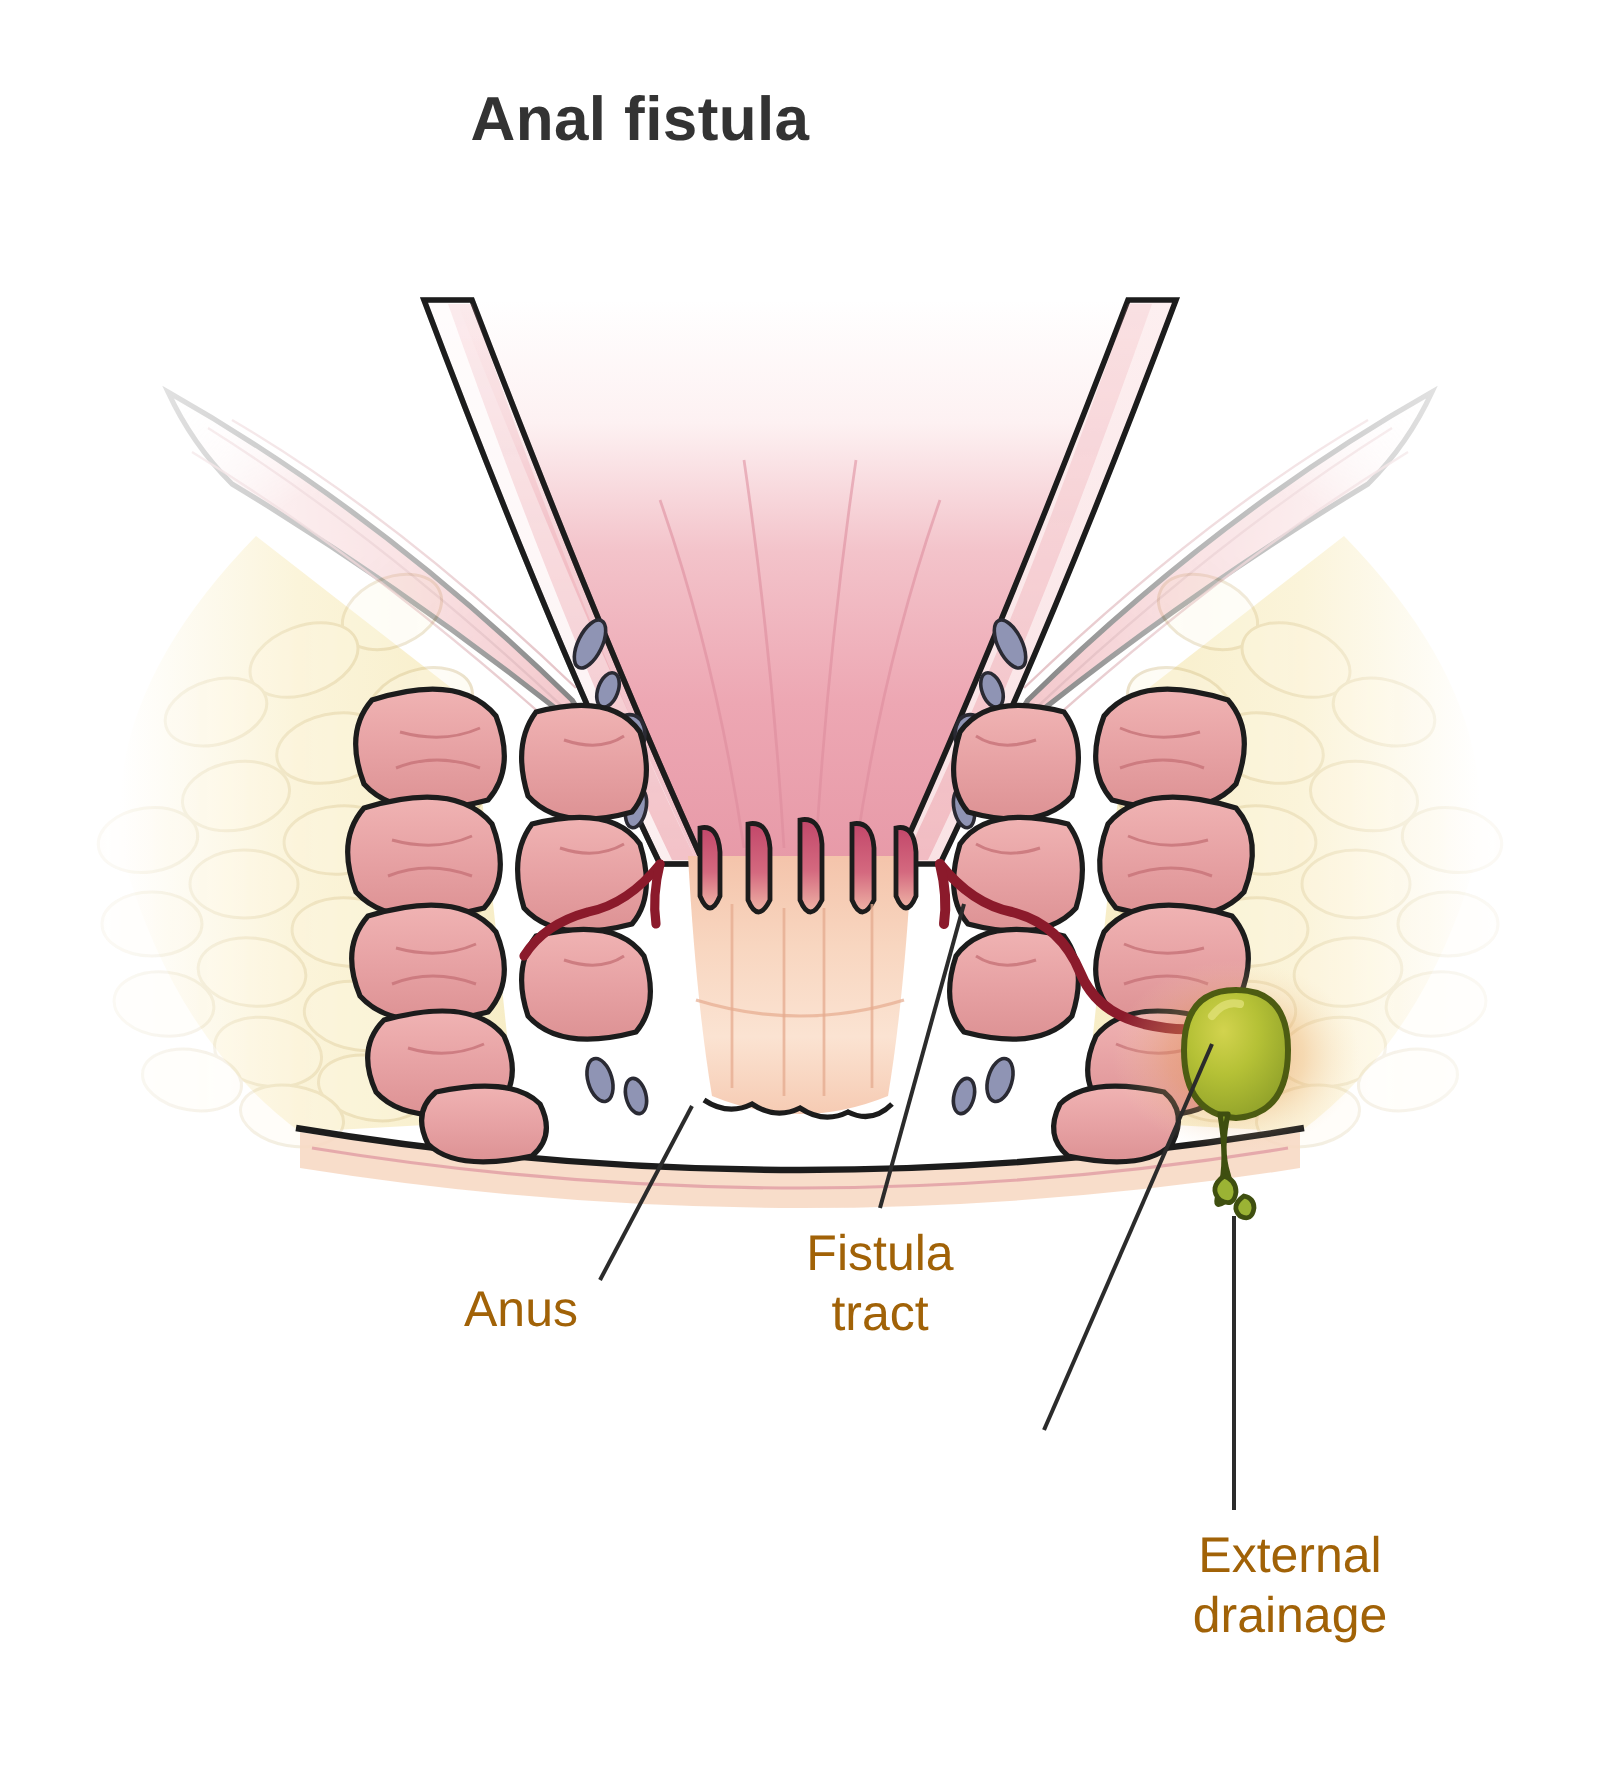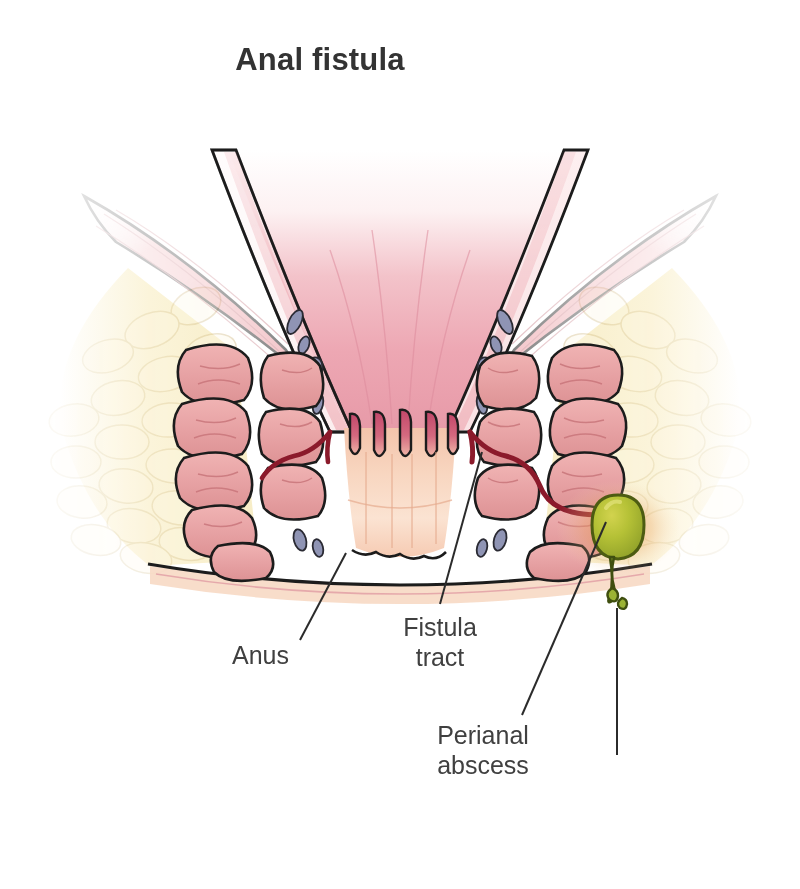--- a/index.html
+++ b/index.html
@@ -37,21 +37,21 @@
     position: absolute;
     left: 0;
     top: 0;
     width: 800px;
     height: 889px;
   }
   .callout-label {
     position: absolute;
     font-size: 25px;
     line-height: 30px;
-    color: #404040;
+    color: #a16207;
     white-space: pre-line;
   }
   #label-anus      { left: 232px; top: 640px; text-align: right; }
   #label-fistula   { left: 380px; top: 612px; text-align: center; width: 120px; }
   #label-abscess   { left: 418px; top: 720px; text-align: center; width: 130px; }
   #label-drainage  { left: 575px; top: 763px; text-align: center; width: 140px; }
 </style>
 </head>
 <body>
 
@@ -371,16 +371,16 @@
       <line x1="300" y1="640" x2="346" y2="553"></line>
       <line x1="440" y1="604" x2="482" y2="452"></line>
       <line x1="522" y1="715" x2="606" y2="522"></line>
       <line x1="617" y1="755" x2="617" y2="608"></line>
     </g>
   </svg>
 
   <div class="callout-label" id="label-anus">Anus</div>
   <div class="callout-label" id="label-fistula">Fistula
 tract</div>
-  <div class="callout-label" id="label-abscess">Perianal
-abscess</div>
+  <div class="callout-label" id="label-drainage">External
+drainage</div>
 
 </div>
 
 </body></html>

